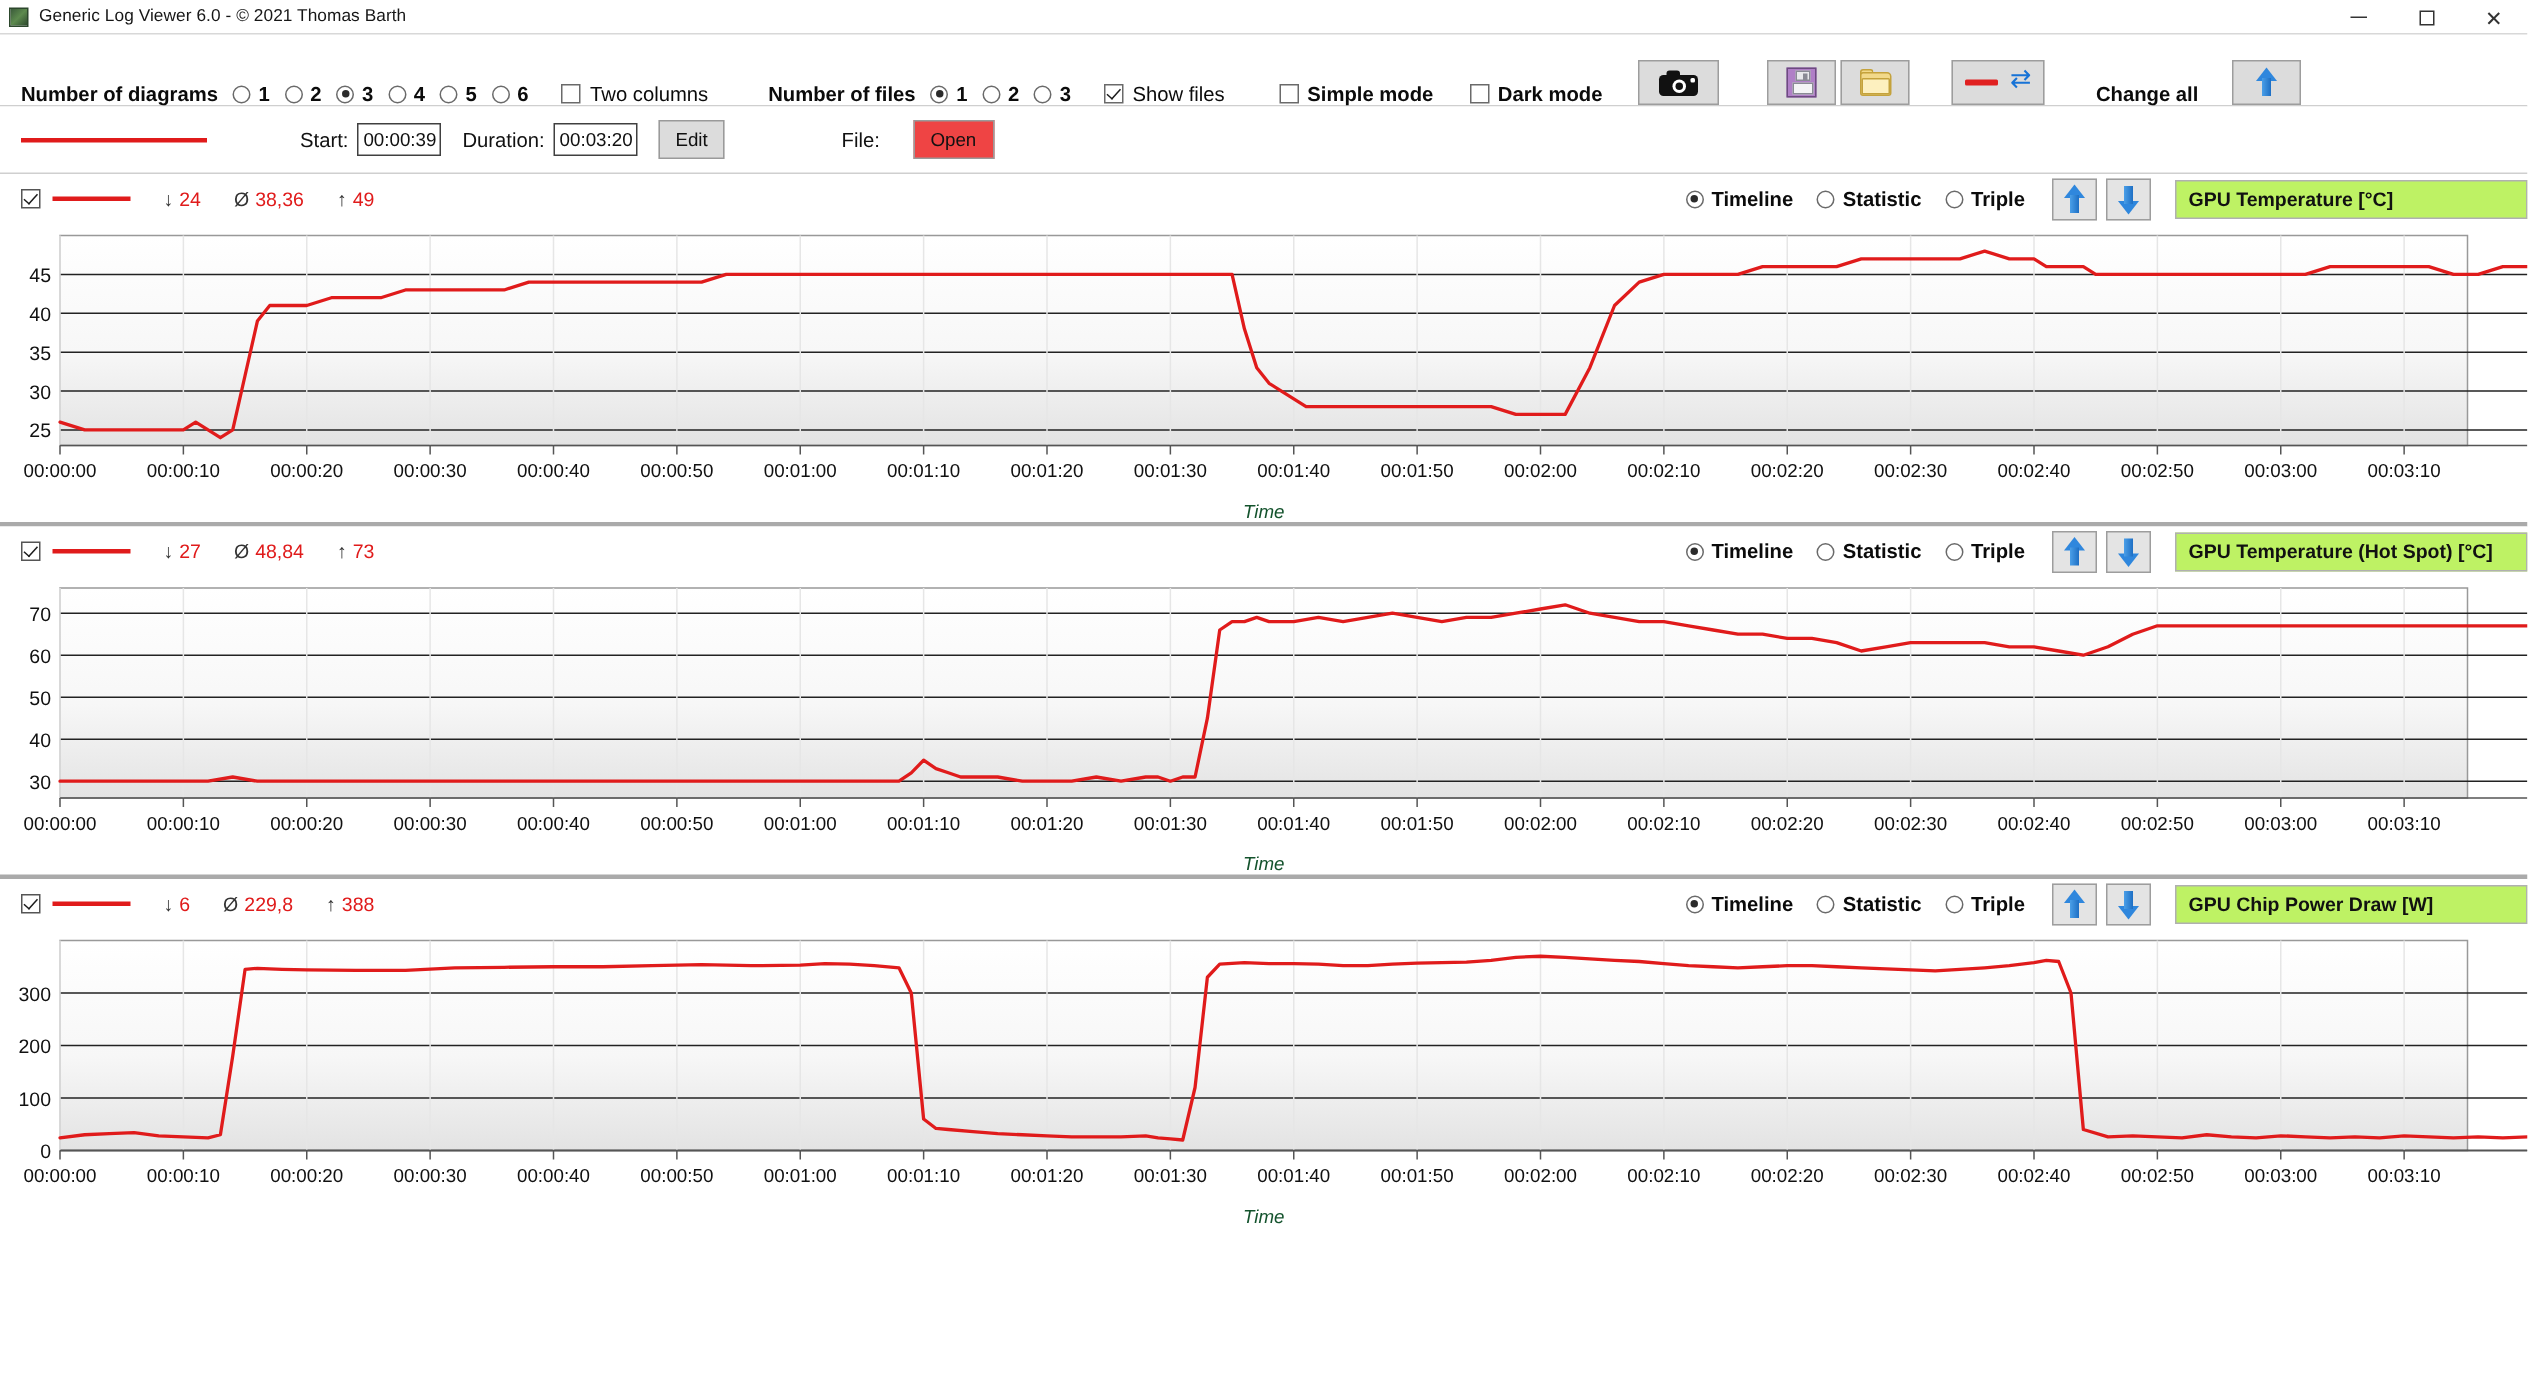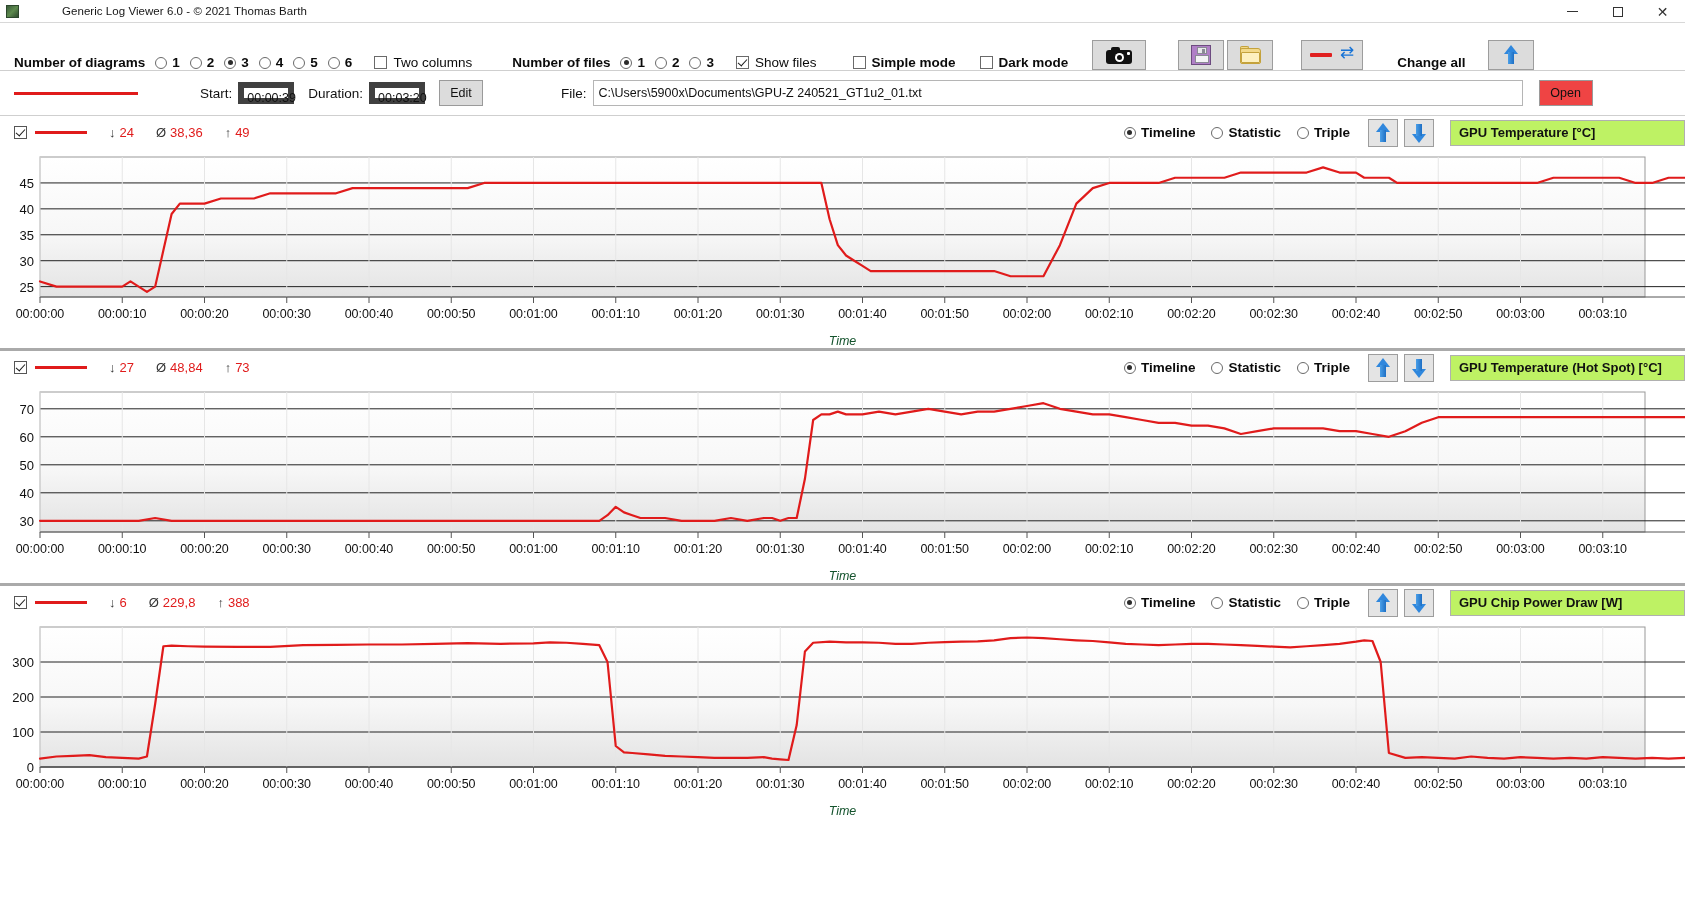--- a/index.html
+++ b/index.html
@@ -12,21 +12,20 @@
   }
   .app { position: relative; width: 1685px; height: 917px; background:#fff; }
 
   
   .titlebar {
     height: 23px; width: 100%;
     background: #ffffff;
     border-bottom: 1px solid #d8d8d8;
     display: flex; align-items: center;
     position: relative;
-    gap: 36px;
   }
   .title-icon {
     width: 13px; height: 13px; margin-left: 6px; margin-right: 7px;
     background: linear-gradient(135deg,#3a5a3a 0%,#5d8a4e 50%,#2e4a2e 100%);
     border: 1px solid #2c472c;
   }
   .title-text { font-size: 11.5px; color: #161616; letter-spacing: 0.05px; }
   .win-buttons { position:absolute; right:0; top:0; height:23px; display:flex; }
   .win-btn { width: 45px; height: 23px; display:flex; align-items:center; justify-content:center;
              font-size: 11px; color:#333; }
@@ -120,21 +119,21 @@
   
   .toolbar2 {
     height: 45px; width:100%;
     display:flex; align-items:center;
     border-bottom: 1px solid #cfcfcf;
     background:#fff; white-space:nowrap;
   }
   .legend-line { width:124px; height:3px; background:#e01b1b; margin-left:14px; margin-right: 62px; }
   .f-label { font-size:13.5px; color:#111; margin-right:6px; }
   .time-input {
-    width: 56px; height: 22px; border:6px solid #404040; background:#fff;
+    width: 56px; height: 22px; border:1px solid #404040; background:#fff;
     font-size:12.5px; color:#111; padding:0 3px; line-height:20px;
   }
   .edit-btn { height:26px; width:44px; border:1px solid #9a9a9a; background:#dcdcdc;
               font-size:12.5px; color:#111; display:flex;align-items:center;justify-content:center;
               margin-left:14px;}
   .file-input {
     height:26px; width: 930px; border:1px solid #b5b5b5; background:#fff;
     font-size:12.5px; color:#111; padding:0 5px; line-height:24px; overflow:hidden;
   }
   .open-btn { height:26px; min-width:54px; border:1px solid #9a9a9a; background:#ef4444;
@@ -301,21 +300,20 @@
   </div>
 
   <div class="toolbar2">
     <span class="legend-line"></span>
     <span class="f-label">Start:</span>
     <span class="time-input">00:00:39</span>
     <span class="f-label" style="margin-left:14px;">Duration:</span>
     <span class="time-input">00:03:20</span>
     <span class="edit-btn">Edit</span>
     <span class="f-label" style="margin-left:78px;">File:</span>
-    <span class="file-input">C:\Users\5900x\Documents\GPU-Z 240521_GT1u2_01.txt</span>
     <span class="open-btn">Open</span>
   </div>
 
   <div class="panel">
     <div class="panel-head">
       <span class="mini-chk"></span>
       <span class="mini-line"></span>
       <span class="stat">
         <span class="arrow">↓</span>
         <span class="val">24</span>

